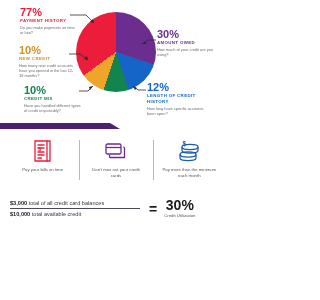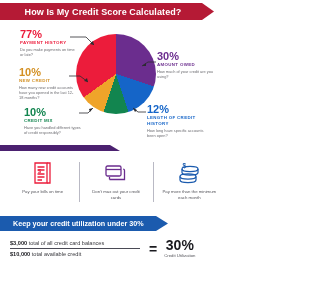--- a/index.html
+++ b/index.html
@@ -97,25 +97,20 @@
   .equals { font-size: 14px; font-weight: bold; color: #1a1a1f; margin: 0 7px; line-height: 14px; }
   .result { text-align: center; }
   .result-pct { font-size: 14px; font-weight: bold; color: #1a1a1f; line-height: 15px; }
   .result-cap { font-size: 4.3px; color: #56565c; line-height: 6px; }
 </style>
 </head>
 <body>
 
 <div class="page">
 
-  <div class="header-wrap">
-    <div class="header-banner">
-      <span class="header-title">How Is My Credit Score Calculated?</span>
-    </div>
-  </div>
 
   <div class="pie-area">
 
     <div class="pie"></div>
 
     <svg class="connector" style="left:0;top:0;width:232px;height:120px;">
       <path d="M70 15 L86 15 L94 23" stroke="#2b2b30" fill="none" stroke-width="0.8"></path>
       <polygon points="94,23 90,22 93,19" fill="#2b2b30"></polygon>
       <path d="M69 54 L80 54 L88 60" stroke="#2b2b30" fill="none" stroke-width="0.8"></path>
       <polygon points="88,60 84,59 87,56" fill="#2b2b30"></polygon>
@@ -202,25 +197,20 @@
             <ellipse cx="12" cy="15.5" rx="8" ry="2.6"></ellipse>
             <path d="M4 15.5 L4 19 Q4 21.6 12 21.6 Q20 21.6 20 19 L20 15.5"></path>
           </g>
           <text x="6.5" y="6.5" font-size="6.5" fill="#1B5BAE" font-family="Liberation Sans, sans-serif" font-weight="bold">$</text>
         </svg>
       </div>
       <div class="tip-text">Pay more than the minimum each month</div>
     </div>
   </div>
 
-  <div class="util-wrap">
-    <div class="util-banner">
-      <span class="util-title">Keep your credit utilization under 30%</span>
-    </div>
-  </div>
 
   <div class="calc">
     <div class="fraction">
       <div class="frac-row">
         <b>$3,000</b><span> total of all credit card balances</span>
       </div>
       <div class="frac-bar"></div>
       <div class="frac-row">
         <b>$10,000</b><span> total available credit</span>
       </div>

